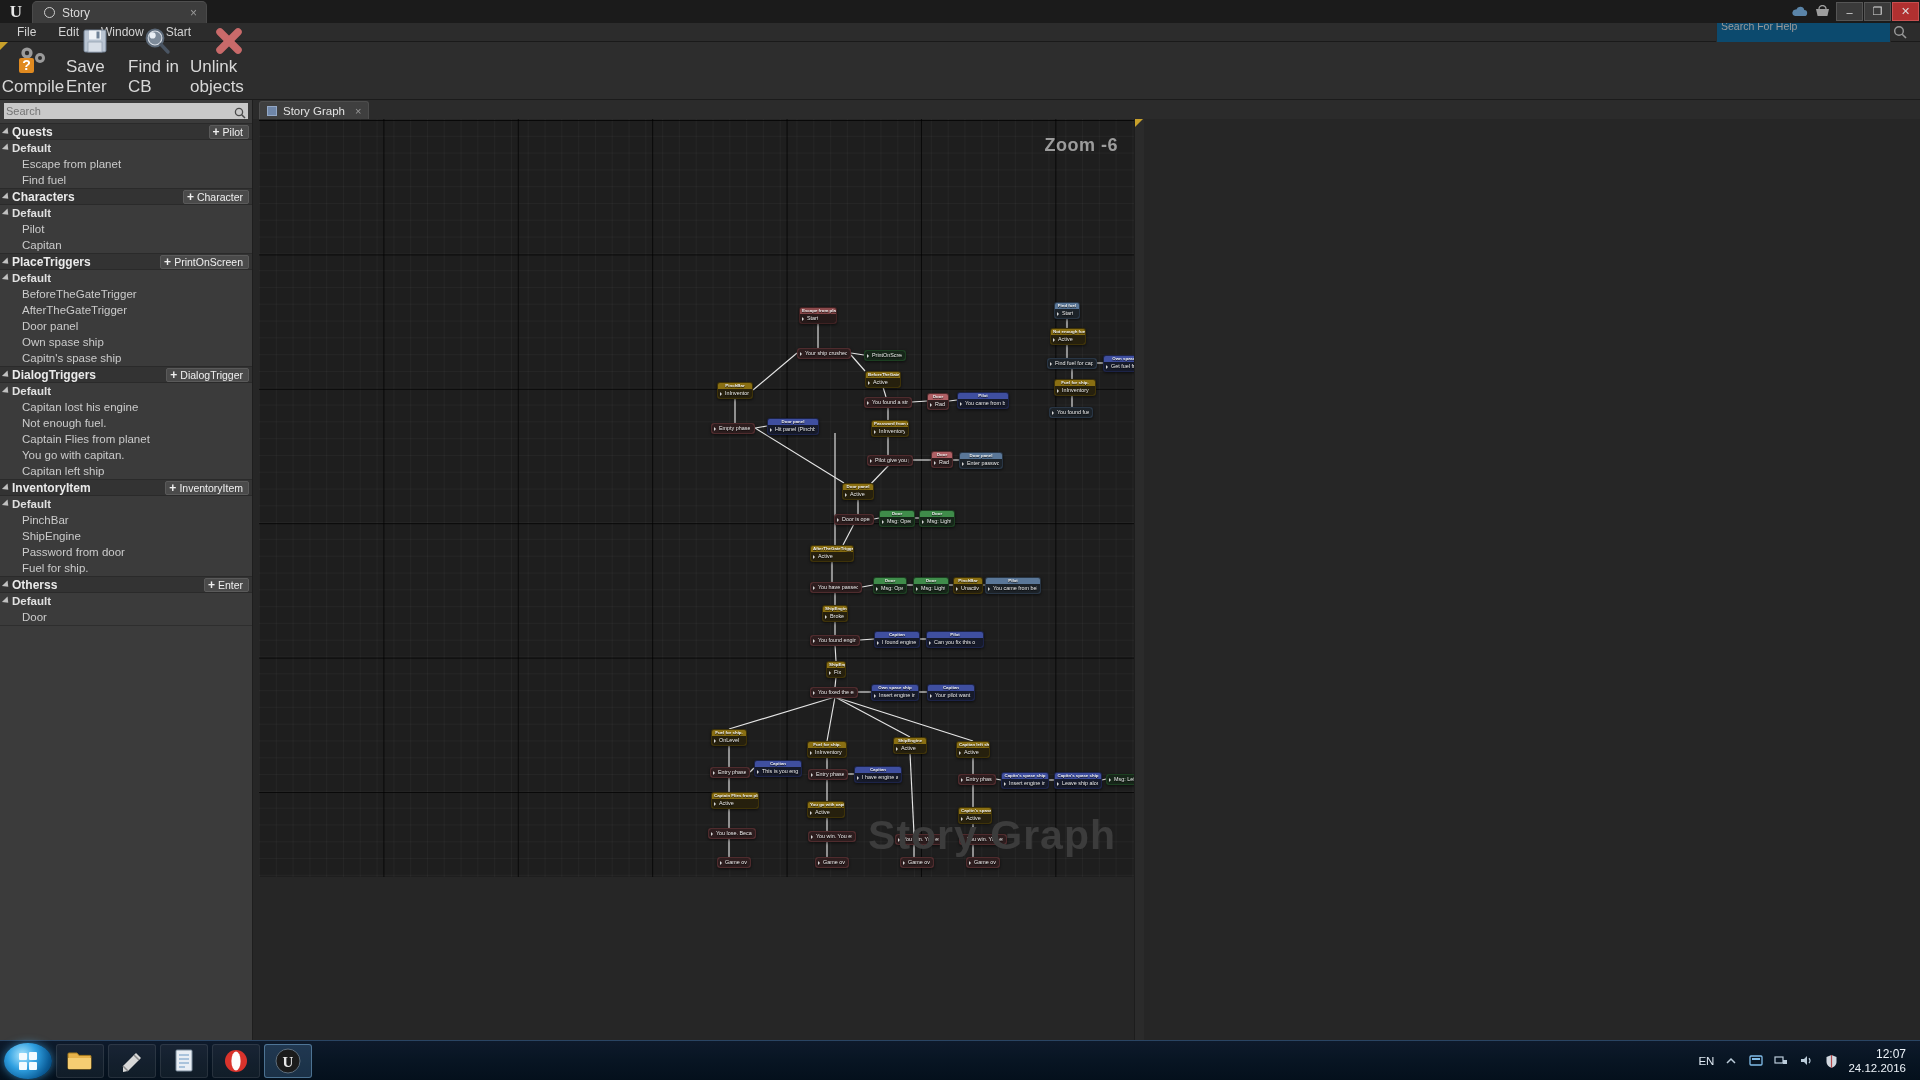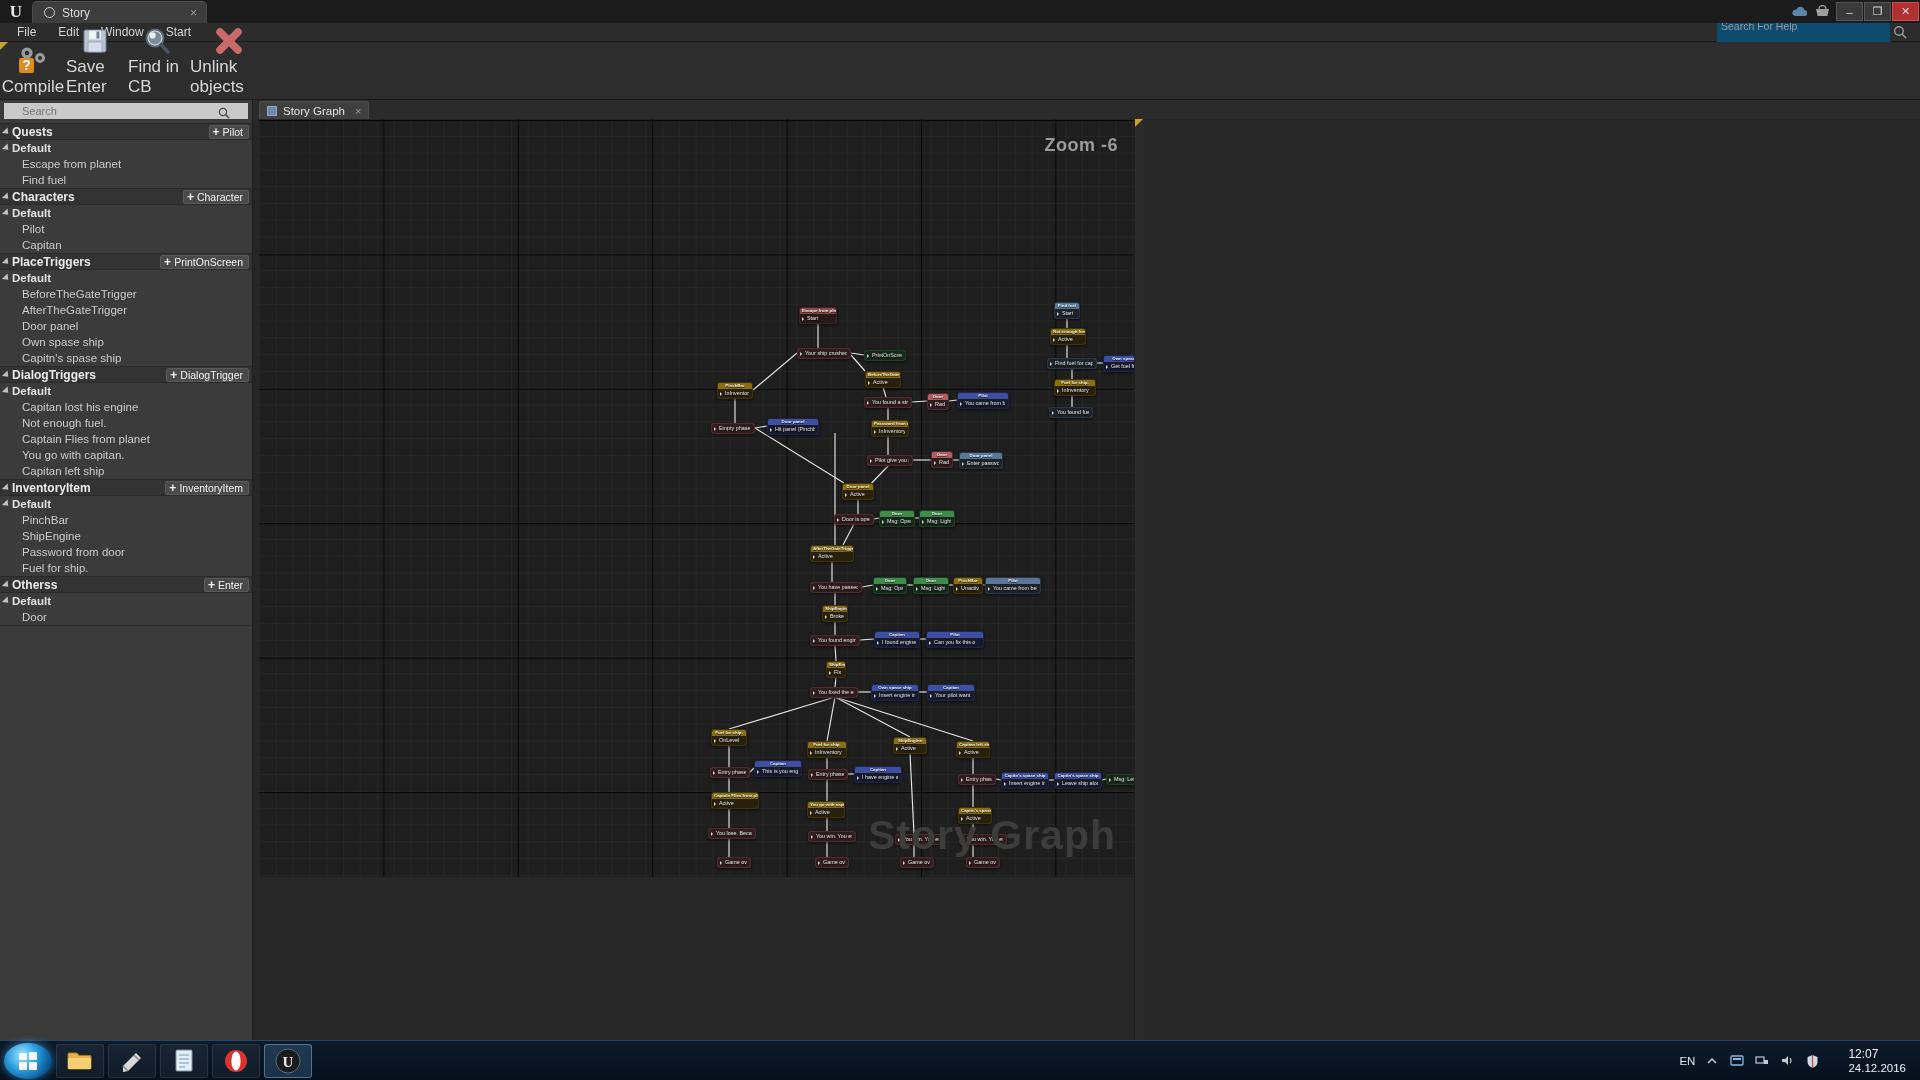--- a/index.html
+++ b/index.html
@@ -50,21 +50,21 @@
   .tool-label { color:#d8d8d8; font-size:17px; }
   .tool-ico { height:32px; display:flex; align-items:center; justify-content:center; }
 
   
   #body { flex:1; display:flex; background:#262626; }
 
   
   #left { width:253px; background:#3b3b3b; display:flex; flex-direction:column;
     border-right:1px solid #1e1e1e; }
   #searchbox { height:16px; margin:3px 4px 4px 4px; background:#c9c9c9;
-    display:flex; align-items:center; padding:0 18px; }
+    display:flex; align-items:center; padding:0 2px; }
   #searchbox input { flex:1; border:none; background:transparent; outline:none;
     font-size:11px; color:#555; font-family:"Liberation Sans", sans-serif; }
   .magnifier { width:12px; height:12px; }
 
   .cat-header { height:17px; background:#333; display:flex; align-items:center;
     padding:0 3px 0 4px; border-top:1px solid #2a2a2a; border-bottom:1px solid #2a2a2a; }
   .cat-title { color:#eaeaea; font-size:12px; font-weight:bold; }
   .caret { width:0;height:0;border-left:5px solid #c0c0c0;
     border-top:4px solid transparent;border-bottom:4px solid transparent;
     margin-right:3px; transform:rotate(45deg); }
@@ -148,22 +148,22 @@
   #startorb { width:48px; height:36px; margin-left:4px; border-radius:50%;
     background:radial-gradient(circle at 38% 34%, #a9e6ff 0%, #2f9fe0 38%, #0a5b96 72%, #04304f 100%);
     box-shadow:0 0 9px rgba(80,190,255,.55); display:flex; align-items:center;
     justify-content:center; }
   .tb-app { width:48px; height:34px; margin-left:4px; border-radius:3px;
     display:flex; align-items:center; justify-content:center;
     background:rgba(255,255,255,.05); border:1px solid rgba(255,255,255,.09); }
   .tb-app.active { background:rgba(120,190,255,.19); border-color:rgba(150,210,255,.4); }
   #tray { margin-left:auto; display:flex; align-items:center; gap:9px;
     padding-right:8px; color:#dfe8f2; font-size:11.5px; }
-  #clock { text-align:left; line-height:14px; font-size:12px; color:#eef4fa;
-    padding-right:6px;margin-left:19px; }
+  #clock { text-align:right; line-height:14px; font-size:12px; color:#eef4fa;
+    padding-right:6px; }
   #clock .d { font-size:11.5px; }
   .tray-ico { width:16px; height:16px; display:flex; align-items:center;
     justify-content:center; opacity:.9; }
 </style>
 </head>
 <body>
 
 <div id="desktop"></div>
 
 <div id="window">

